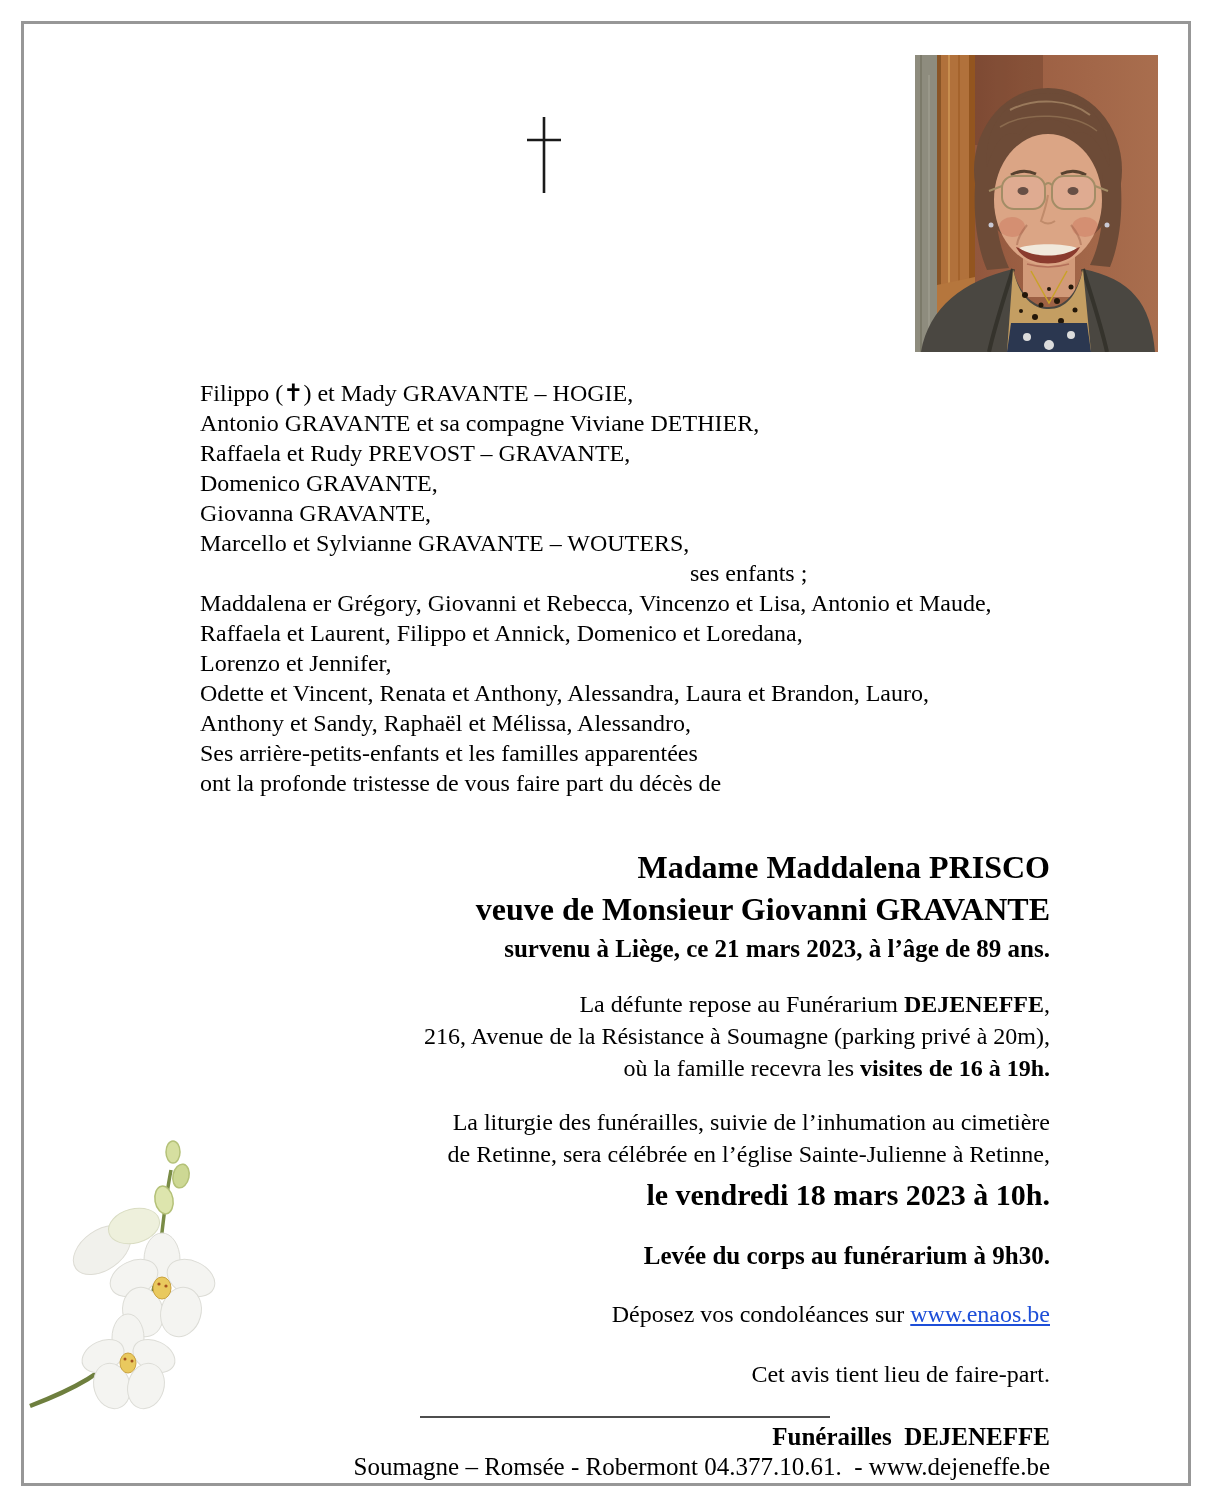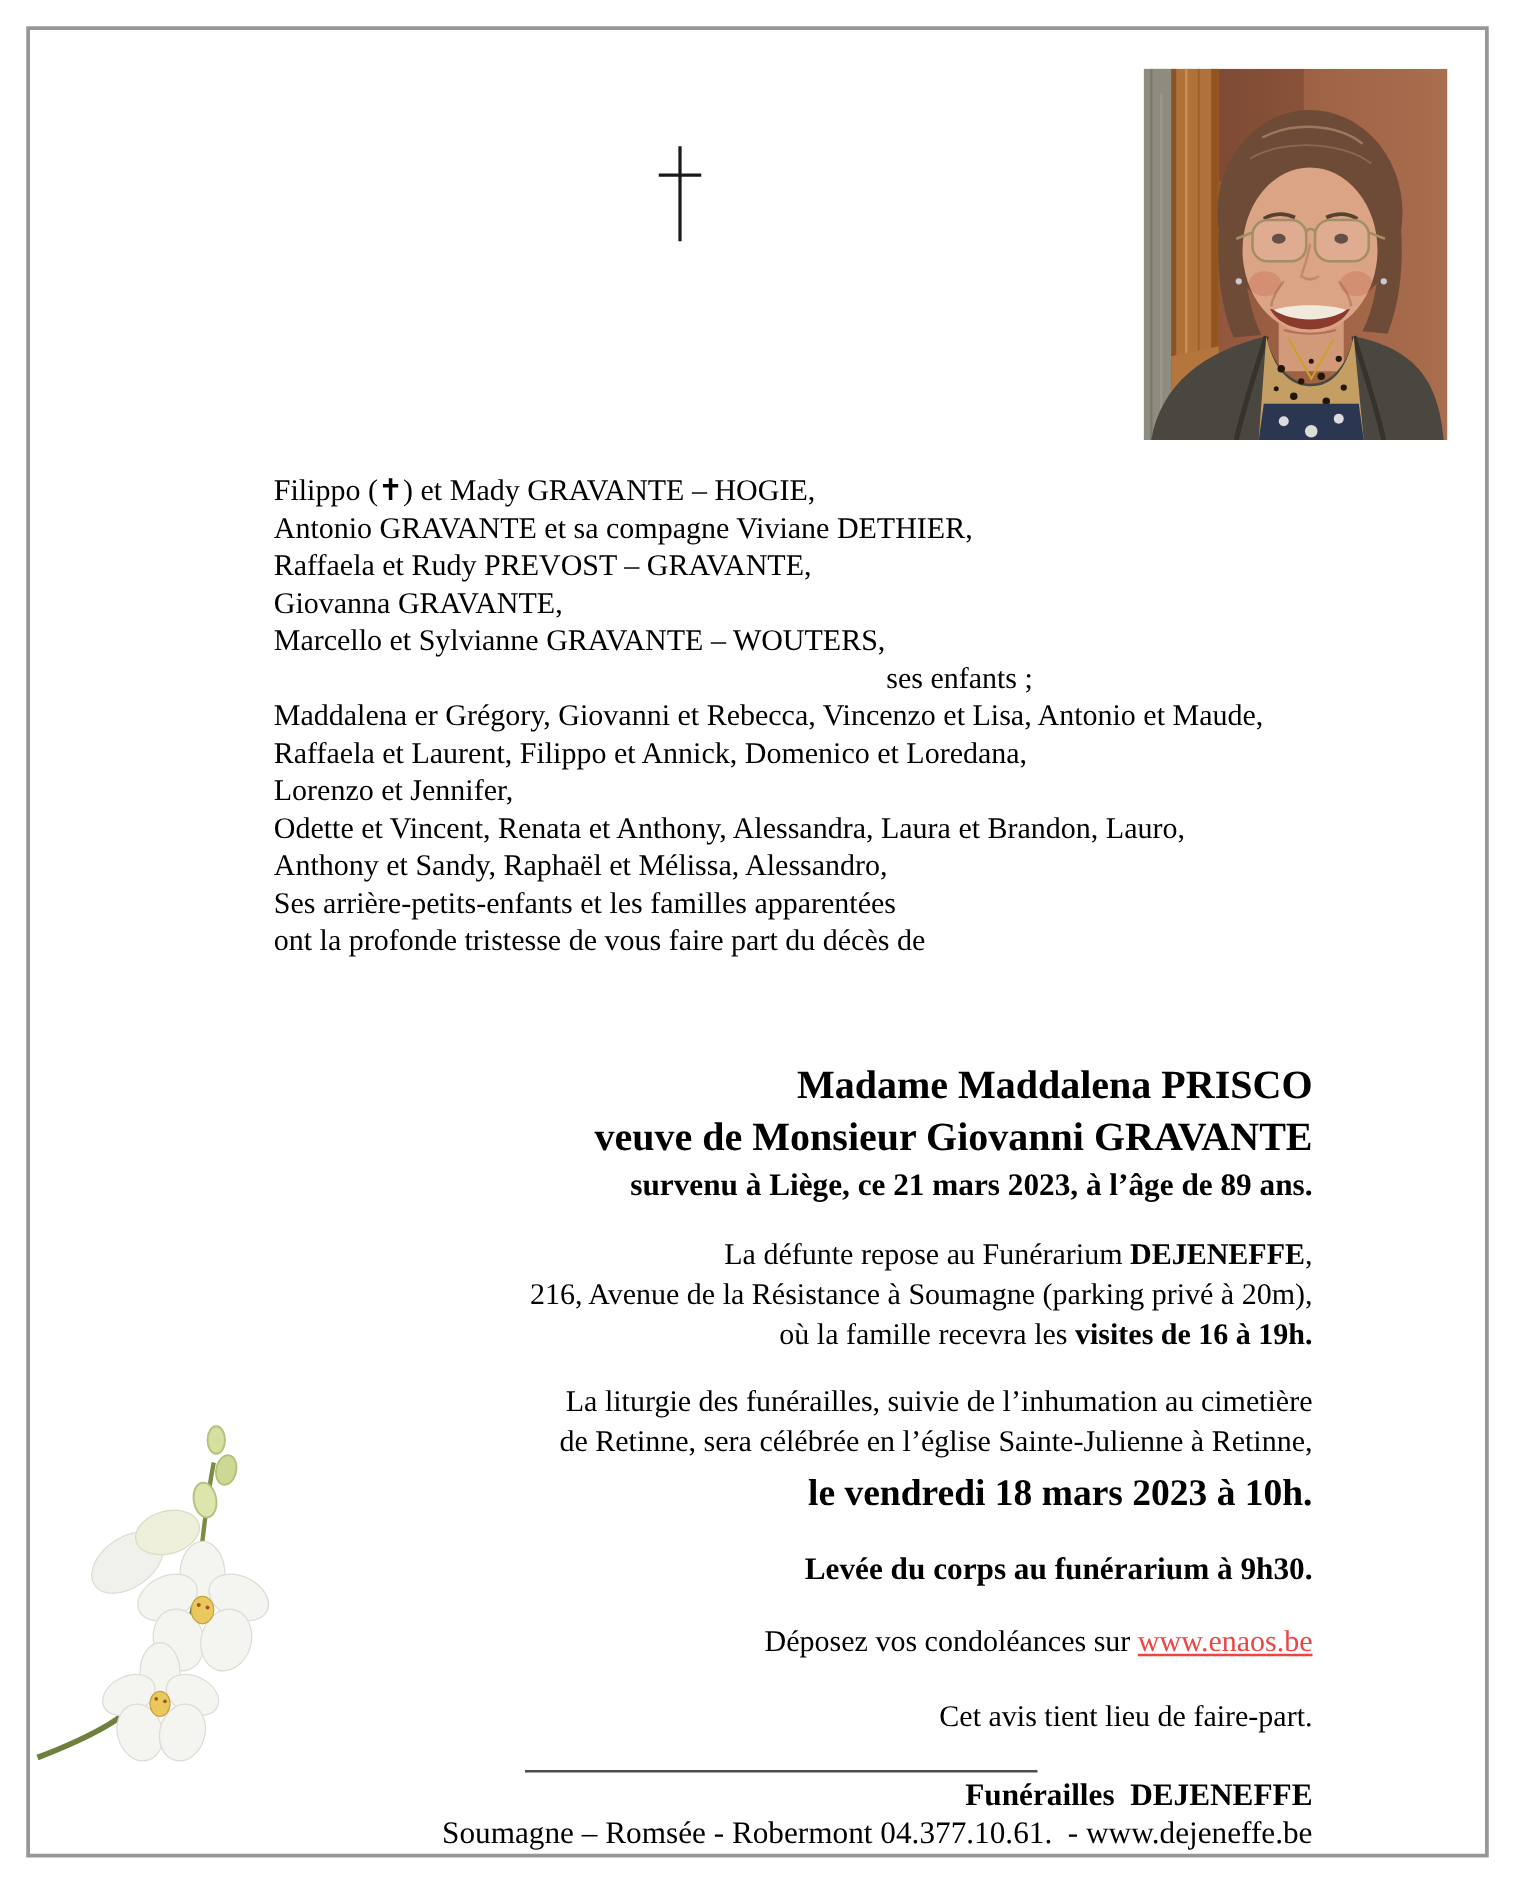--- a/index.html
+++ b/index.html
@@ -14,32 +14,32 @@
   .frame{
     position:absolute;left:21px;top:21px;right:23px;bottom:23px;
     border:3px solid #979797;
     pointer-events:none;
   }
   .cross-wrap{position:absolute;left:526px;top:116px;width:36px;height:78px;}
   .photo-wrap{position:absolute;left:915px;top:55px;width:243px;height:297px;}
   .orchid-wrap{position:absolute;left:22px;top:1126px;width:252px;height:304px;}
   .content{position:absolute;left:200px;top:0;width:850px;}
   .family{position:absolute;top:378px;left:0;width:880px;font-size:24px;line-height:30px;text-align:left;}
-  .fline{white-space:nowrap;margin-left:19px;}
+  .fline{white-space:nowrap;}
   .fline.indent{padding-left:490px;}
   .ctr{position:absolute;left:0;width:850px;text-align:right;}
   .title-name{top:849px;font-size:32px;font-weight:bold;}
   .title-widow{top:891px;font-size:32px;font-weight:bold;}
   .title-death{top:935px;font-size:25px;font-weight:bold;}
   .repose{top:988px;font-size:24px;line-height:32px;}
   .liturgy{top:1106px;font-size:24px;line-height:32px;}
   .dateline{top:1178px;font-size:30px;font-weight:bold;}
   .levee{top:1242px;font-size:25px;font-weight:bold;}
   .condolence{top:1301px;font-size:24px;}
-  .condolence a{color:#ef4444;text-decoration:underline;}
+  .condolence a{color:#1d4ed8;text-decoration:underline;}
   .notice{top:1361px;font-size:24px;}
   .rule{top:1416px;left:220px;width:410px;height:0;border-top:2px solid #4d4d4d;position:absolute;}
   .fname{top:1423px;font-size:25px;font-weight:bold;white-space:pre-wrap;}
   .faddr{top:1453px;font-size:25px;white-space:pre-wrap;}
 </style>
 </head>
 <body>
 
 <div class="page">
   <div class="frame"></div>
@@ -170,20 +170,21 @@
       <circle cx="110" cy="235" r="1.5" fill="#a5531f"></circle>
     </svg>
   </div>
 
   <div class="content">
 
     <div class="family">
       <div class="fline">Filippo (✝) et Mady GRAVANTE – HOGIE,</div>
       <div class="fline">Antonio GRAVANTE et sa compagne Viviane DETHIER,</div>
       <div class="fline">Raffaela et Rudy PREVOST – GRAVANTE,</div>
+      <div class="fline">Domenico GRAVANTE,</div>
       <div class="fline">Giovanna GRAVANTE,</div>
       <div class="fline">Marcello et Sylvianne GRAVANTE – WOUTERS,</div>
       <div class="fline indent">ses enfants ;</div>
       <div class="fline">Maddalena er Grégory, Giovanni et Rebecca, Vincenzo et Lisa, Antonio et Maude,</div>
       <div class="fline">Raffaela et Laurent, Filippo et Annick, Domenico et Loredana,</div>
       <div class="fline">Lorenzo et Jennifer,</div>
       <div class="fline">Odette et Vincent, Renata et Anthony, Alessandra, Laura et Brandon, Lauro,</div>
       <div class="fline">Anthony et Sandy, Raphaël et Mélissa, Alessandro,</div>
       <div class="fline">Ses arrière-petits-enfants et les familles apparentées</div>
       <div class="fline">ont la profonde tristesse de vous faire part du décès de</div>

